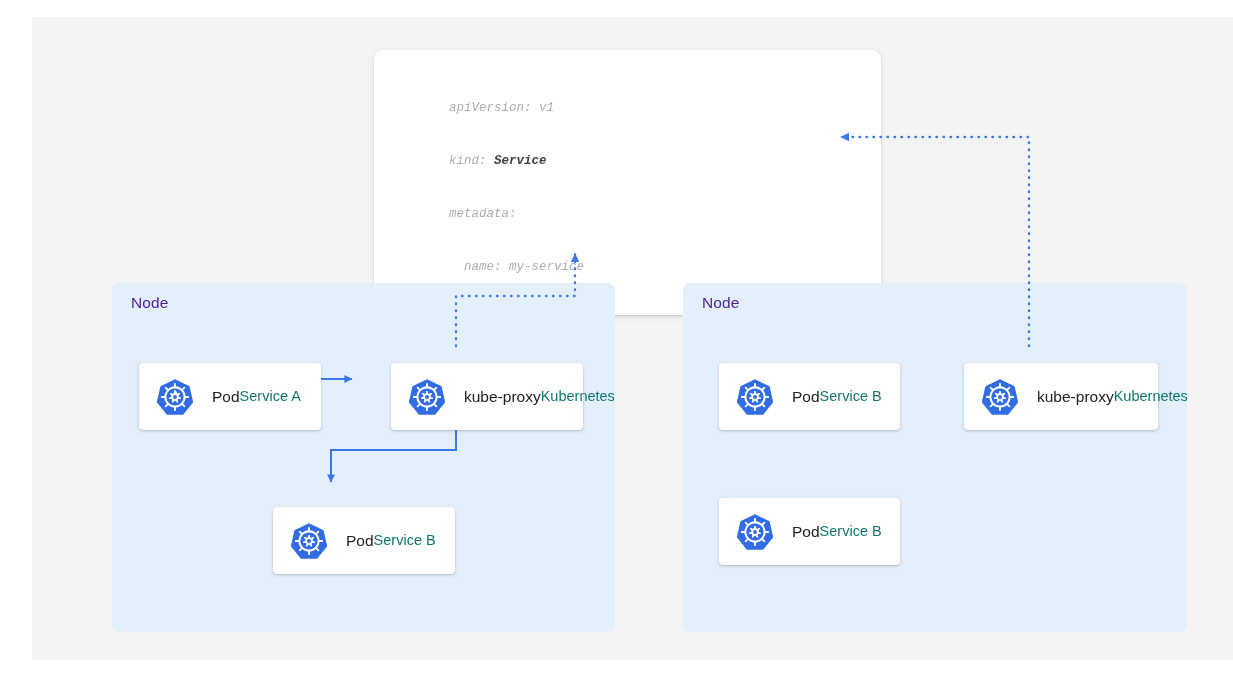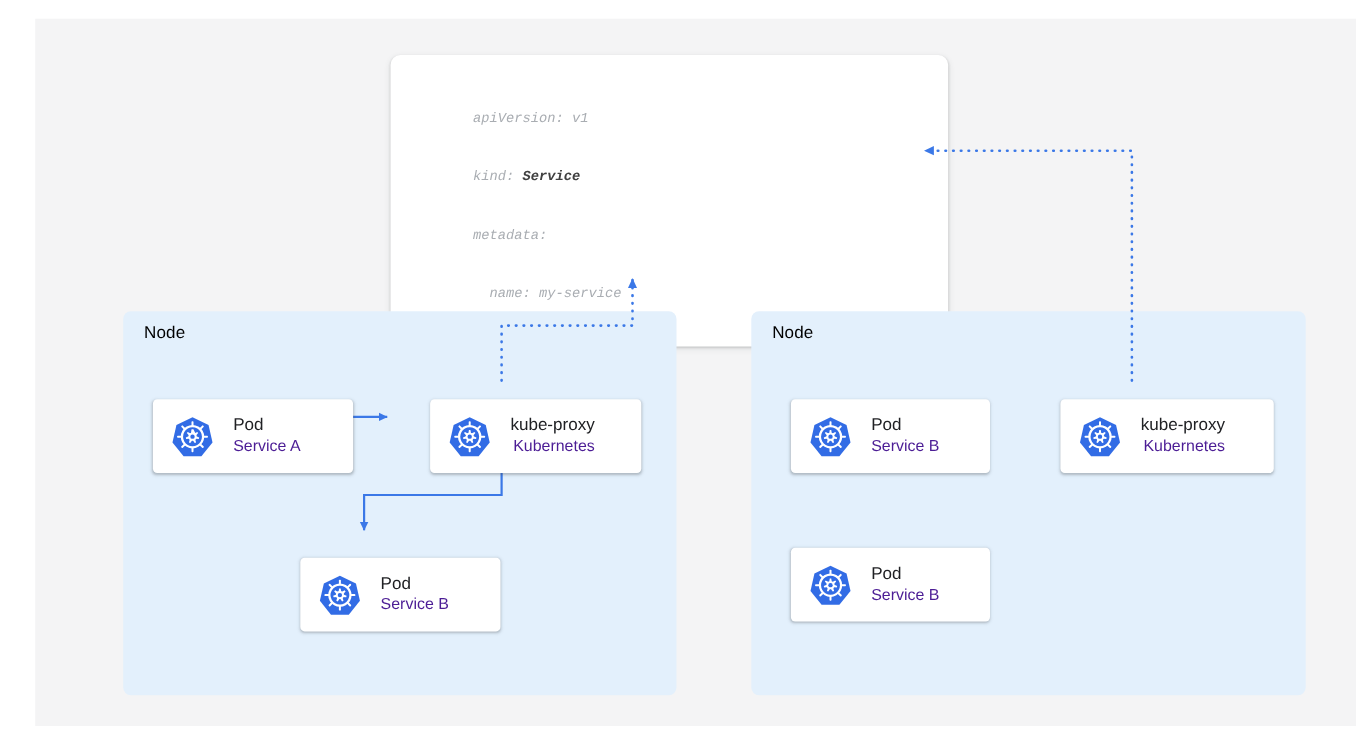--- a/index.html
+++ b/index.html
@@ -27,21 +27,21 @@
     left: 32px;
     top: 17px;
     width: 1201px;
     height: 643px;
     background: #f4f4f5;
   }
 
   
   .yaml-card {
     position: absolute;
-    left: 323px;
+    left: 342px;
     top: 33px;
     width: 507px;
     height: 265px;
     background: #ffffff;
     border-radius: 9px;
     box-shadow: 0 1px 2px rgba(60,64,67,0.18), 0 2px 6px rgba(60,64,67,0.10);
     overflow: hidden;
   }
   .yaml-body {
     position: absolute;
@@ -68,21 +68,21 @@
     border-radius: 7px;
   }
   #node-left  { left: 80px;  top: 266px; width: 503px; height: 349px; }
   #node-right { left: 651px; top: 266px; width: 504px; height: 349px; }
 
   .node-label {
     position: absolute;
     left: 19px;
     top: 11px;
     font-size: 15.5px;
-    color: #000000;
+    color: #4c1d95;
     letter-spacing: 0.1px;
   }
 
   
   .card {
     position: absolute;
     background: #ffffff;
     border-radius: 4px;
     box-shadow: 0 1px 2px rgba(60,64,67,0.22), 0 1px 4px rgba(60,64,67,0.12);
     display: flex;
@@ -92,32 +92,32 @@
   .card .k8s-icon {
     flex: 0 0 auto;
     margin-left: 17px;
     width: 38px;
     height: 38px;
     display: block;
   }
   .card .card-text {
     margin-left: 18px;
     display: flex;
-    flex-direction: column;
+    flex-direction: row;
     justify-content: center;
     line-height: 1.28;
   }
   .card .card-title {
     font-size: 15.5px;
     color: #202124;
     white-space: nowrap;
   }
   .card .card-sub {
     font-size: 14.5px;
-    color: #4c1d95;
+    color: #0f766e;
     white-space: nowrap;
     text-align: right;
   }
 
   
   #card-pod-a       { left: 107px; top: 346px; width: 182px; height: 67px; }
   #card-kube-left   { left: 359px; top: 346px; width: 192px; height: 67px; }
   #card-pod-b-left  { left: 241px; top: 490px; width: 182px; height: 67px; }
   
   #card-pod-b-r1    { left: 687px; top: 346px; width: 181px; height: 67px; }

